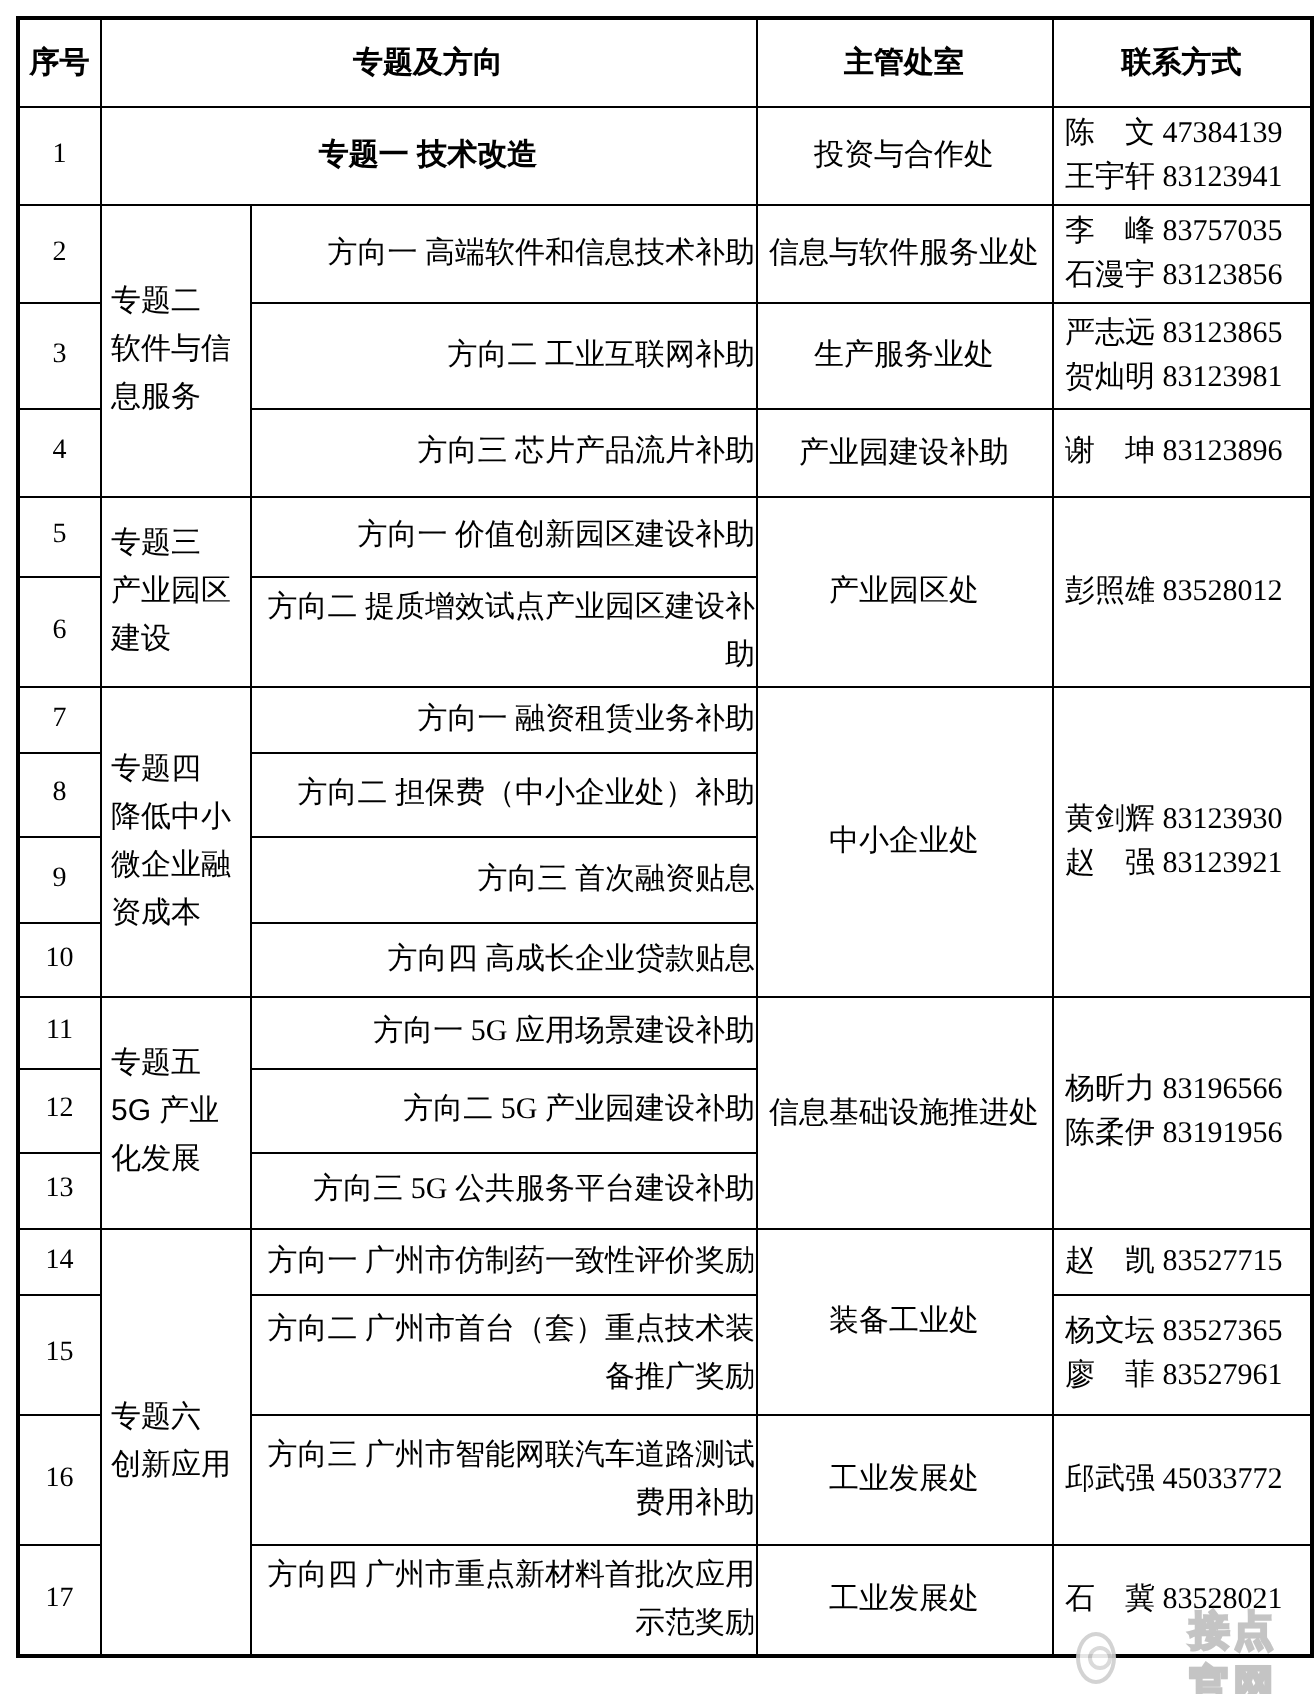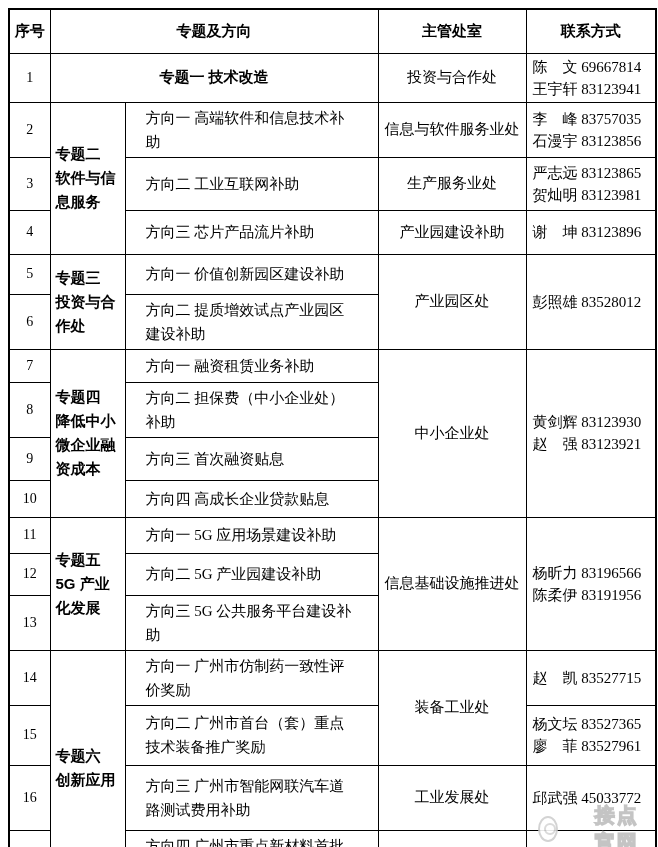--- a/index.html
+++ b/index.html
@@ -27,35 +27,35 @@
     font-family:"Liberation Sans","DejaVu Sans",sans-serif;
     font-weight:bold;font-size:15px;text-align:center;
   }
   td.no{
     text-align:center;
     font-family:"Liberation Serif","DejaVu Serif",serif;
     font-size:14px;
   }
   td.topic{
     font-family:"Liberation Sans","DejaVu Sans",sans-serif;
-    font-weight:bold;
+    font-weight:normal;
     white-space:pre-line;
     line-height:24px;
     padding:2px 5px;
     text-align:left;
   }
   td.topic-full{
     font-family:"Liberation Sans","DejaVu Sans",sans-serif;
     font-weight:bold;
     text-align:center;
     margin-top:40px;
   }
   td.dir{
-    text-align:left;
-    padding:3px 20px;
+    text-align:right;
+    padding:3px 0;
     line-height:24px;
   }
   td.dept{
     text-align:center;
     padding:2px 3px;
   }
   td.contact{
     text-align:left;
     padding:2px 6px;
     line-height:22px;
@@ -113,21 +113,21 @@
       <th class="hdr" colspan="2">专题及方向</th>
       <th class="hdr">主管处室</th>
       <th class="hdr">联系方式</th>
     </tr>
 
     <tr style="height:47px">
       <td class="no">1</td>
       <td class="topic-full" colspan="2">专题一 技术改造</td>
       <td class="dept">投资与合作处</td>
       <td class="contact">
-        <div>陈　文 69667814</div>
+        <div>陈　文 47384139</div>
         <div>王宇轩 83123941</div>
       </td>
     </tr>
 
     <tr style="height:44px">
       <td class="no">2</td>
       <td class="topic" rowspan="3">专题二
 软件与信息服务</td>
       <td class="dir">方向一 高端软件和信息技术补助</td>
       <td class="dept">信息与软件服务业处</td>
@@ -150,21 +150,21 @@
       <td class="dir">方向三 芯片产品流片补助</td>
       <td class="dept">产业园建设补助</td>
       <td class="contact">
         <div>谢　坤 83123896</div>
       </td>
     </tr>
 
     <tr style="height:40px">
       <td class="no">5</td>
       <td class="topic" rowspan="2">专题三
-投资与合作处</td>
+产业园区建设</td>
       <td class="dir">方向一 价值创新园区建设补助</td>
       <td class="dept" rowspan="2">产业园区处</td>
       <td class="contact" rowspan="2">
         <div>彭照雄 83528012</div>
       </td>
     </tr>
     <tr style="height:53px">
       <td class="no">6</td>
       <td class="dir">方向二 提质增效试点产业园区建设补助</td>
     </tr>

